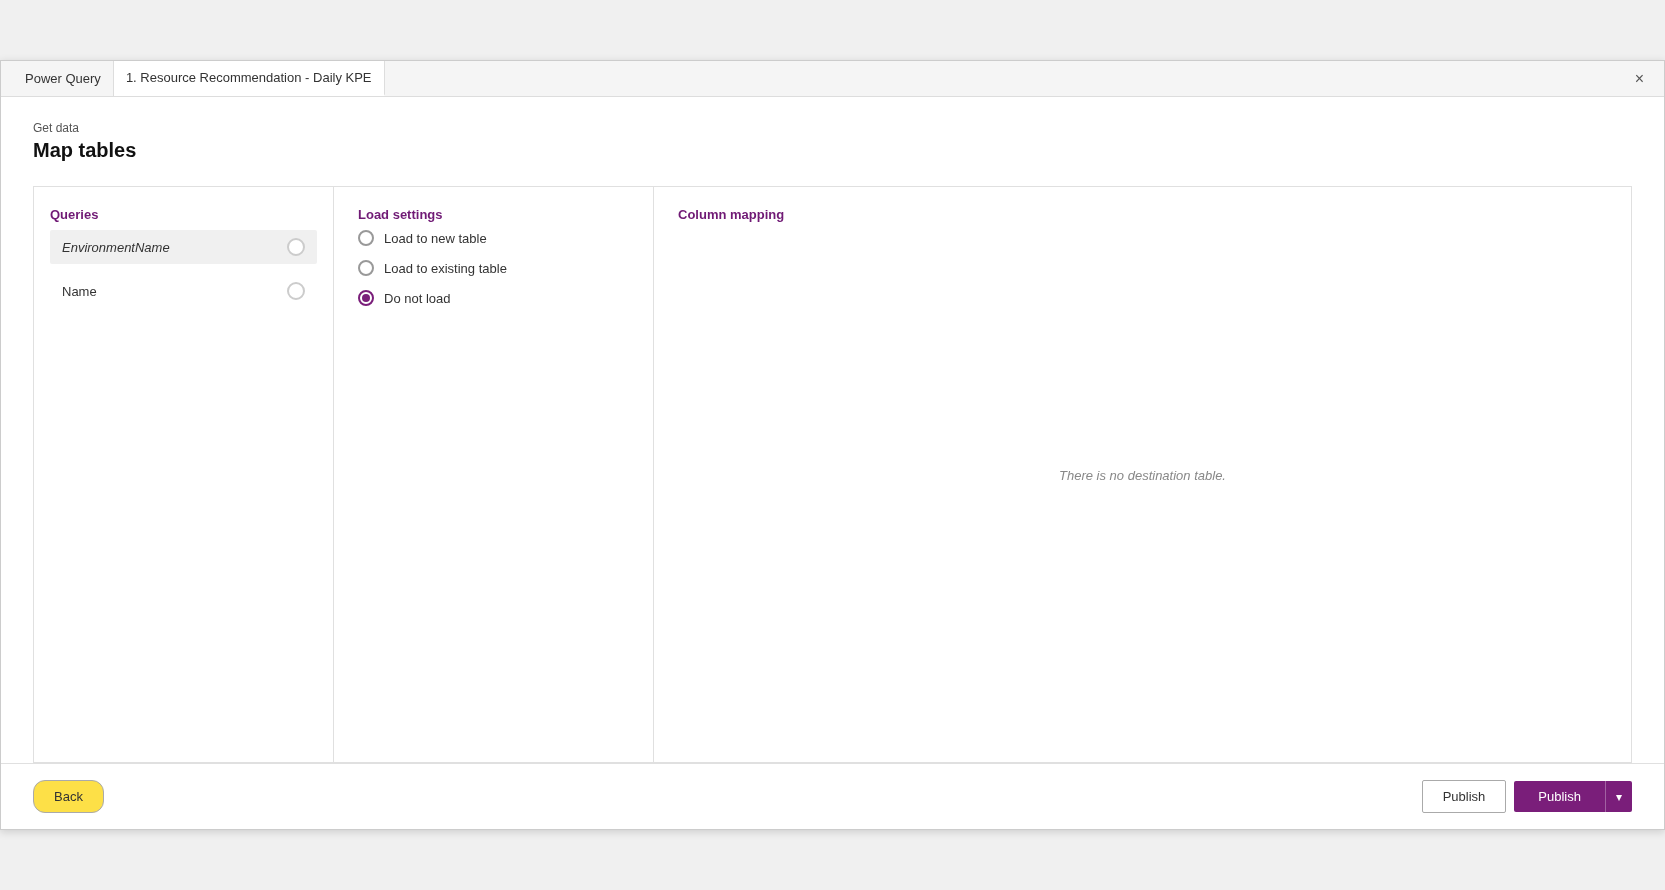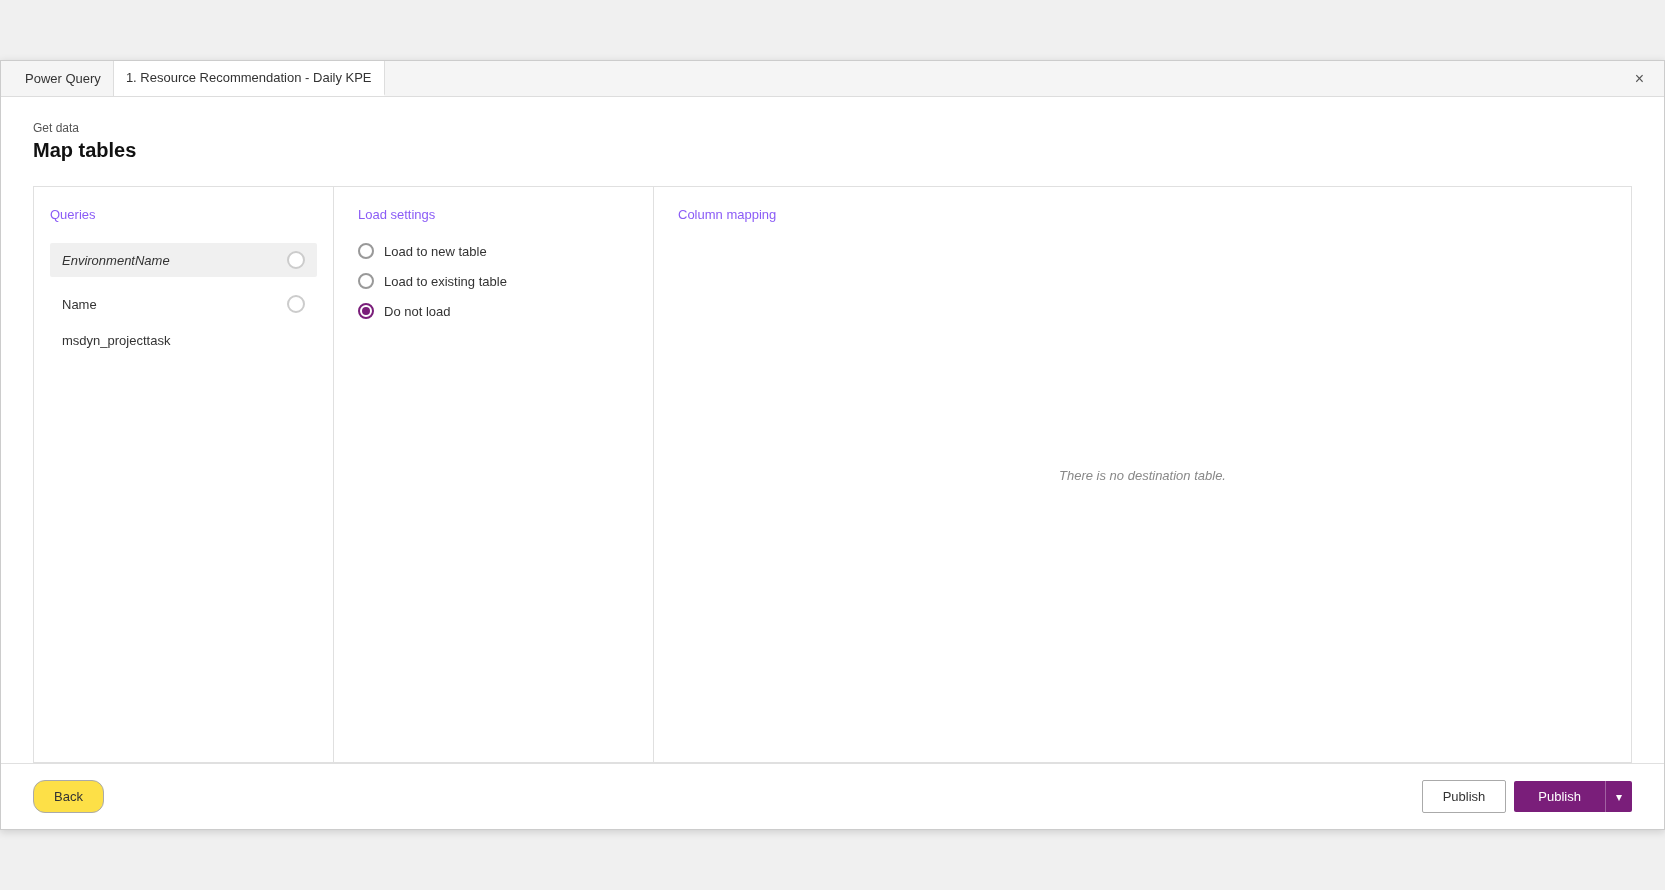--- a/index.html
+++ b/index.html
@@ -79,23 +79,23 @@
       overflow: hidden;
     }
     .queries-panel {
       width: 300px;
       border-right: 1px solid #e0e0e0;
       padding: 20px 16px;
       flex-shrink: 0;
     }
     .panel-title {
       font-size: 13px;
-      font-weight: 400;
-      color: #8b5cf6;
-      margin-bottom: 21px;
+      font-weight: 700;
+      color: #701a75;
+      margin-bottom: 8px;
     }
     .query-item {
       padding: 8px 12px;
       border-radius: 2px;
       font-size: 13px;
       cursor: pointer;
       display: flex;
       align-items: center;
       justify-content: space-between;
       margin-bottom: 10px;
@@ -272,23 +272,20 @@
         <div class="query-item selected">
           <span class="query-name">EnvironmentName</span>
           <div class="query-indicator"></div>
         </div>
 
         <div class="query-item-plain">
           <span>Name</span>
           <div class="query-indicator"></div>
         </div>
 
-        <div class="query-item-plain">
-          <span>msdyn_projecttask</span>
-        </div>
       </div>
 
       <div class="load-settings-panel">
         <div class="panel-title">Load settings</div>
         <div class="radio-group">
 
           <label class="radio-item">
             <div class="radio-circle"></div>
             <span>Load to new table</span>
           </label>

